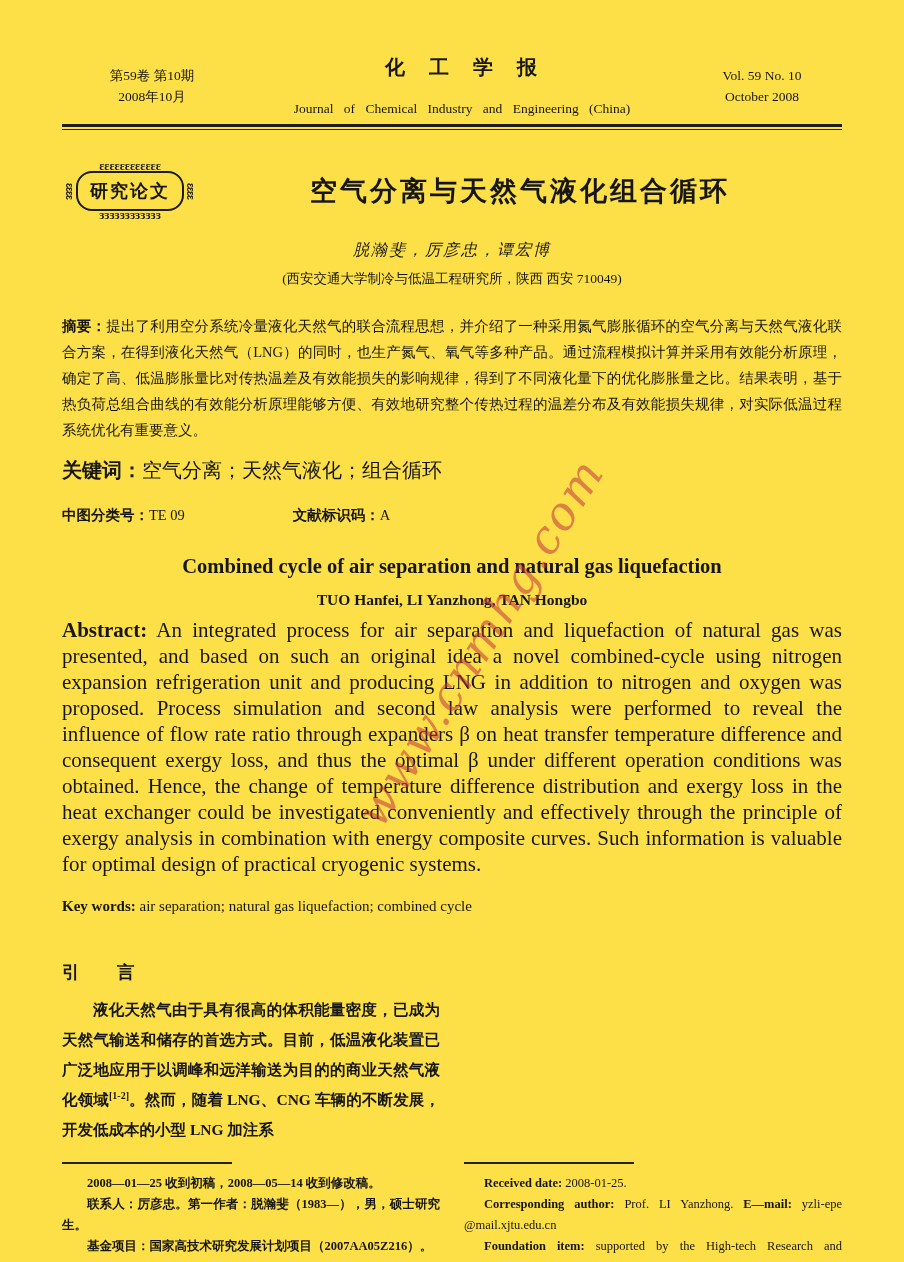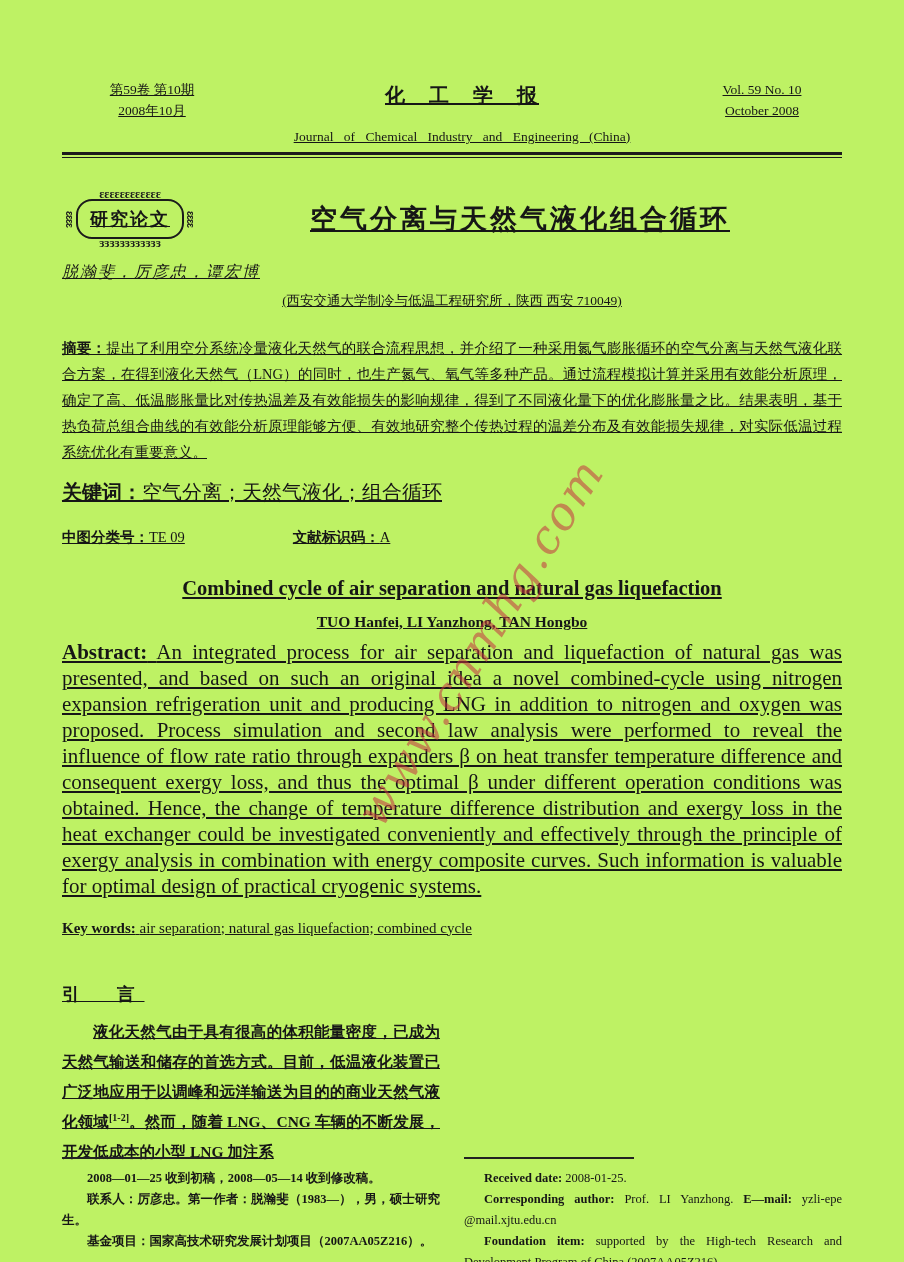--- a/index.html
+++ b/index.html
@@ -1,28 +1,27 @@
 <!DOCTYPE html>
 <html><head>
 <meta charset="utf-8">
 <style>
   html,body { margin:0; padding:0; background:#e8e8e8; }
   .page {
     position:relative; width:904px; height:1262px; margin:0 auto;
-    background:#bef264; color:#161616; overflow:hidden;
+    background:#fde047; color:#161616; overflow:hidden;
     font-family:"Liberation Serif", serif;
-    text-decoration:underline;
   }
   .content { padding:54px 62px 0 62px; }
 
   
   .journal-header { display:grid; grid-template-columns:180px 1fr 160px; align-items:center; }
   .jh-left { text-align:center; font-size:13.5px; line-height:21px; }
   .jh-center { text-align:center; }
-  .jh-title-cn { font-size:20px; font-weight:bold; letter-spacing:2px;margin-top:28px; }
+  .jh-title-cn { font-size:20px; font-weight:bold; letter-spacing:2px; }
   .jh-title-en { font-size:13.5px; word-spacing:7px; margin-top:20px; }
   .jh-right { text-align:center; font-size:13.5px; line-height:21px; }
   .header-rule { height:2px; border-top:3px solid #1c1c1c; border-bottom:1px solid #1c1c1c; margin-top:7px; }
 
   
   .title-row { display:flex; align-items:center; margin-top:30px; }
   .badge-wrap { position:relative; padding:11px 14px; }
   .badge-wrap::before {
     content:"\025B\025B\025B\025B\025B\025B\025B\025B\025B\025B\025B\025B";
     position:absolute; top:-1px; left:50%; transform:translateX(-50%);
@@ -39,21 +38,21 @@
     font-family:"Liberation Sans", sans-serif;
   }
   .badge::before, .badge::after {
     writing-mode:vertical-rl; position:absolute; top:50%; transform:translateY(-50%);
     font-size:10px; font-weight:bold; color:#1b1b1b; letter-spacing:-1px;
   }
   .badge::before { content:"\025B\025B\025B\025B"; left:-14px; }
   .badge::after  { content:"\025B\025B\025B\025B"; right:-14px; }
   .article-title-cn { flex:1; text-align:center; font-size:27px; font-weight:bold; letter-spacing:3px; }
 
-  .authors-cn { text-align:left; margin-top:12px; font-size:16px; font-style:italic; letter-spacing:2px; }
+  .authors-cn { text-align:center; margin-top:18px; font-size:16px; font-style:italic; letter-spacing:2px; }
   .affiliation-cn { text-align:center; margin-top:9px; font-size:13.5px; }
 
   
   .abstract-cn { margin-top:25px; font-size:14.5px; line-height:26px; text-align:justify; }
   .label-bold { font-weight:bold; }
   .keywords-cn { font-size:20px; line-height:25px; margin-top:1px; }
   .clc-row { display:flex; font-size:14.5px; line-height:25px; margin-top:2px; }
   .clc-g2 { margin-left:108px; }
   .clc-g3 { margin-left:88px; }
 
@@ -66,21 +65,21 @@
 
   
   .columns { position:relative; display:flex; gap:24px; margin-top:14px; height:352px; }
   .col { width:378px;margin-top:24px; }
   .intro-heading { font-size:17.5px; font-weight:bold; letter-spacing:10px; margin:6px 0 11px 0; font-family:"Liberation Sans", sans-serif; }
   .body-cn p { margin:0; font-size:15.5px; line-height:30px; text-align:justify; font-weight:600; }
   .indent { text-indent:2em; }
   sup.ref { font-size:10px; line-height:0; }
 
   
-  .fn { position:absolute; top:205px; width:378px; }
+  .fn { position:absolute; top:232px; width:378px; }
   .fn-left { left:0; }
   .fn-right { right:0; }
   .fn-rule { width:170px; border-top:2px solid #222; margin-bottom:9px; }
   .fn p { margin:0; font-size:12.5px; line-height:21px; text-indent:2em; text-align:justify; }
   .fn-left p { font-weight:bold; }
   .fn-right p { text-indent:1.6em; }
 
   
   .watermark {
     position:absolute; left:240px; top:615px; width:480px; text-align:center;

